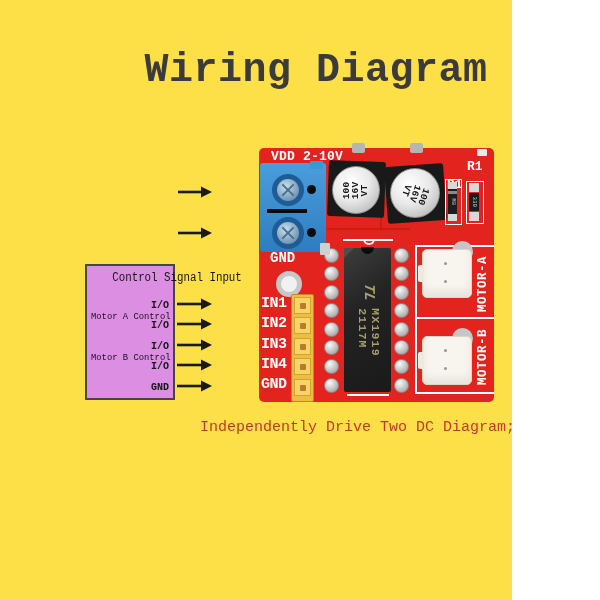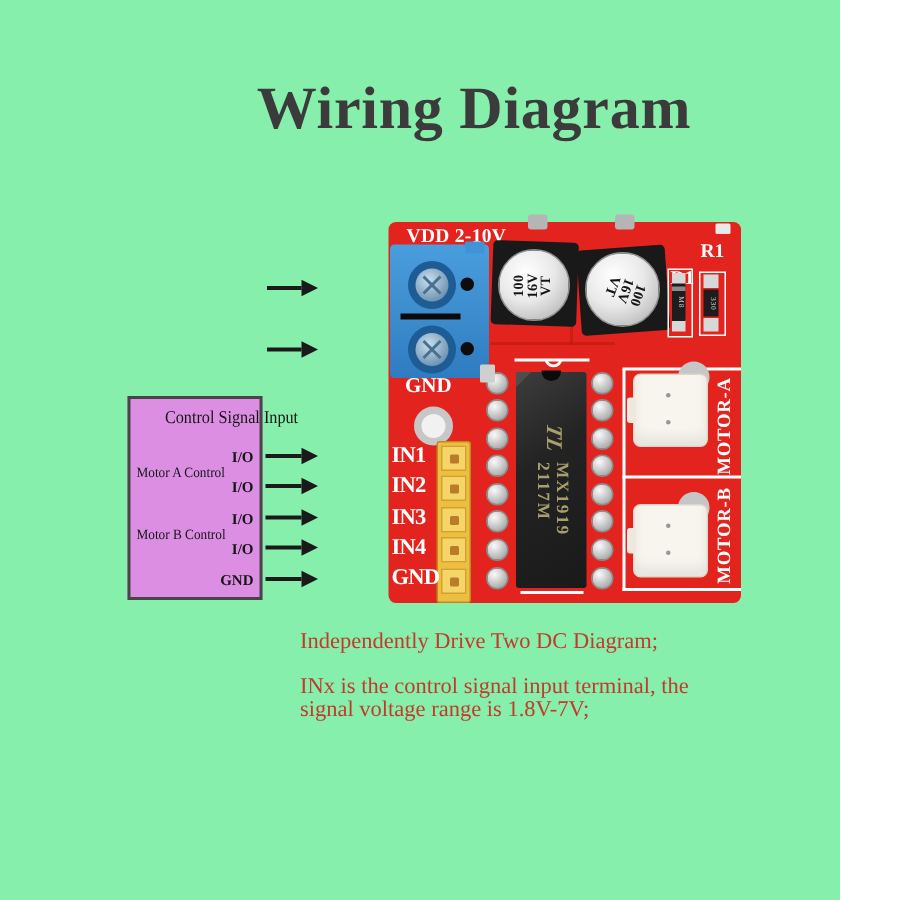--- a/index.html
+++ b/index.html
@@ -1,17 +1,17 @@
 <!DOCTYPE html>
 <html><head>
 <meta charset="utf-8">
 <style>
   html,body{margin:0;padding:0;background:#fff;}
-  .canvas{position:relative;width:560px;height:600px;background:#86efac;overflow:hidden;
-          font-family:Liberation Serif, serif;}
+  .canvas{position:relative;width:512px;height:600px;background:#fde047;overflow:hidden;
+          font-family:Liberation Mono, monospace;}
 
   
   .page-title{position:absolute;left:32px;top:48px;width:568px;text-align:center;
     font-size:40px;font-weight:600;color:#3b3b3b;letter-spacing:.5px;}
 
   
   .supply{position:absolute;left:64px;top:206px;font-size:13px;color:#3a3a3a;white-space:nowrap;}
   .supply .val{color:#e02b20;}
 
   
@@ -304,15 +304,14 @@
         <span class="logo">TL</span>
         <span>
           <div class="ml">MX1919</div>
           <div class="ml">2117M</div>
         </span>
       </div>
     </div>
   </div>
 
   <p class="note n1">Independently Drive Two DC Diagram;</p>
-  <p class="note n2">INx is the control signal input terminal, the signal voltage range is 1.8V-7V;</p>
 
 </div>
 
 </body></html>

